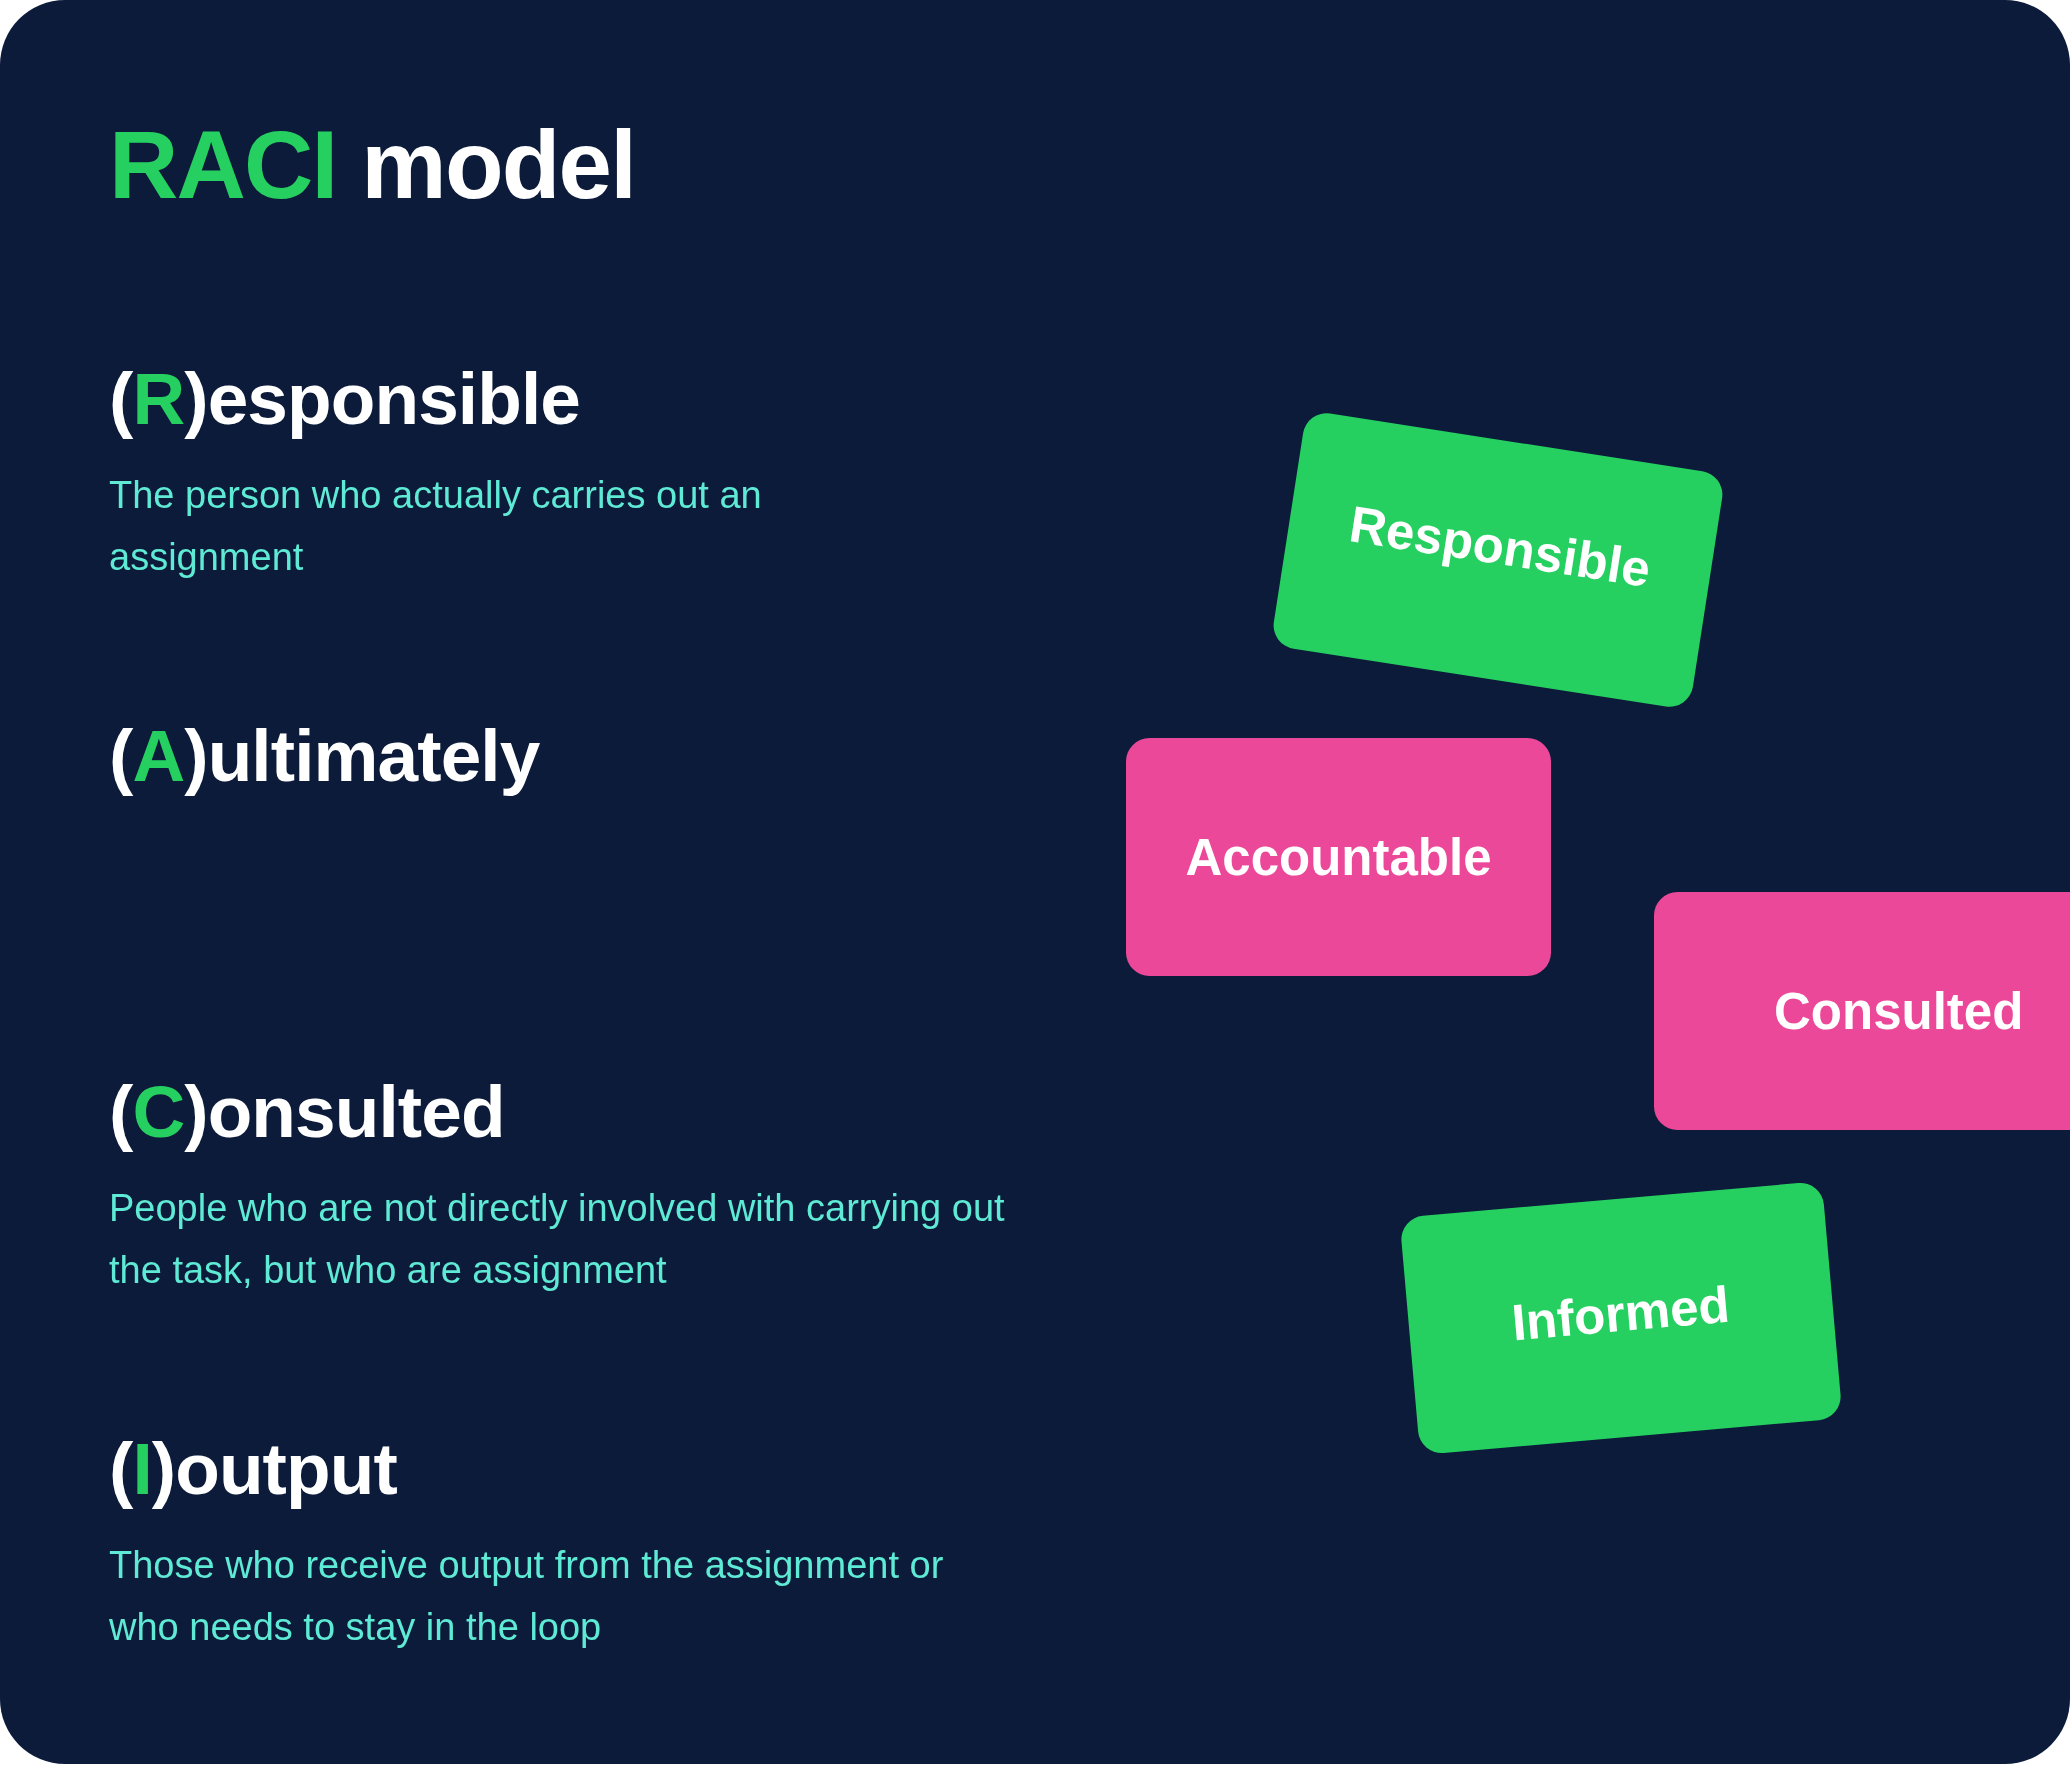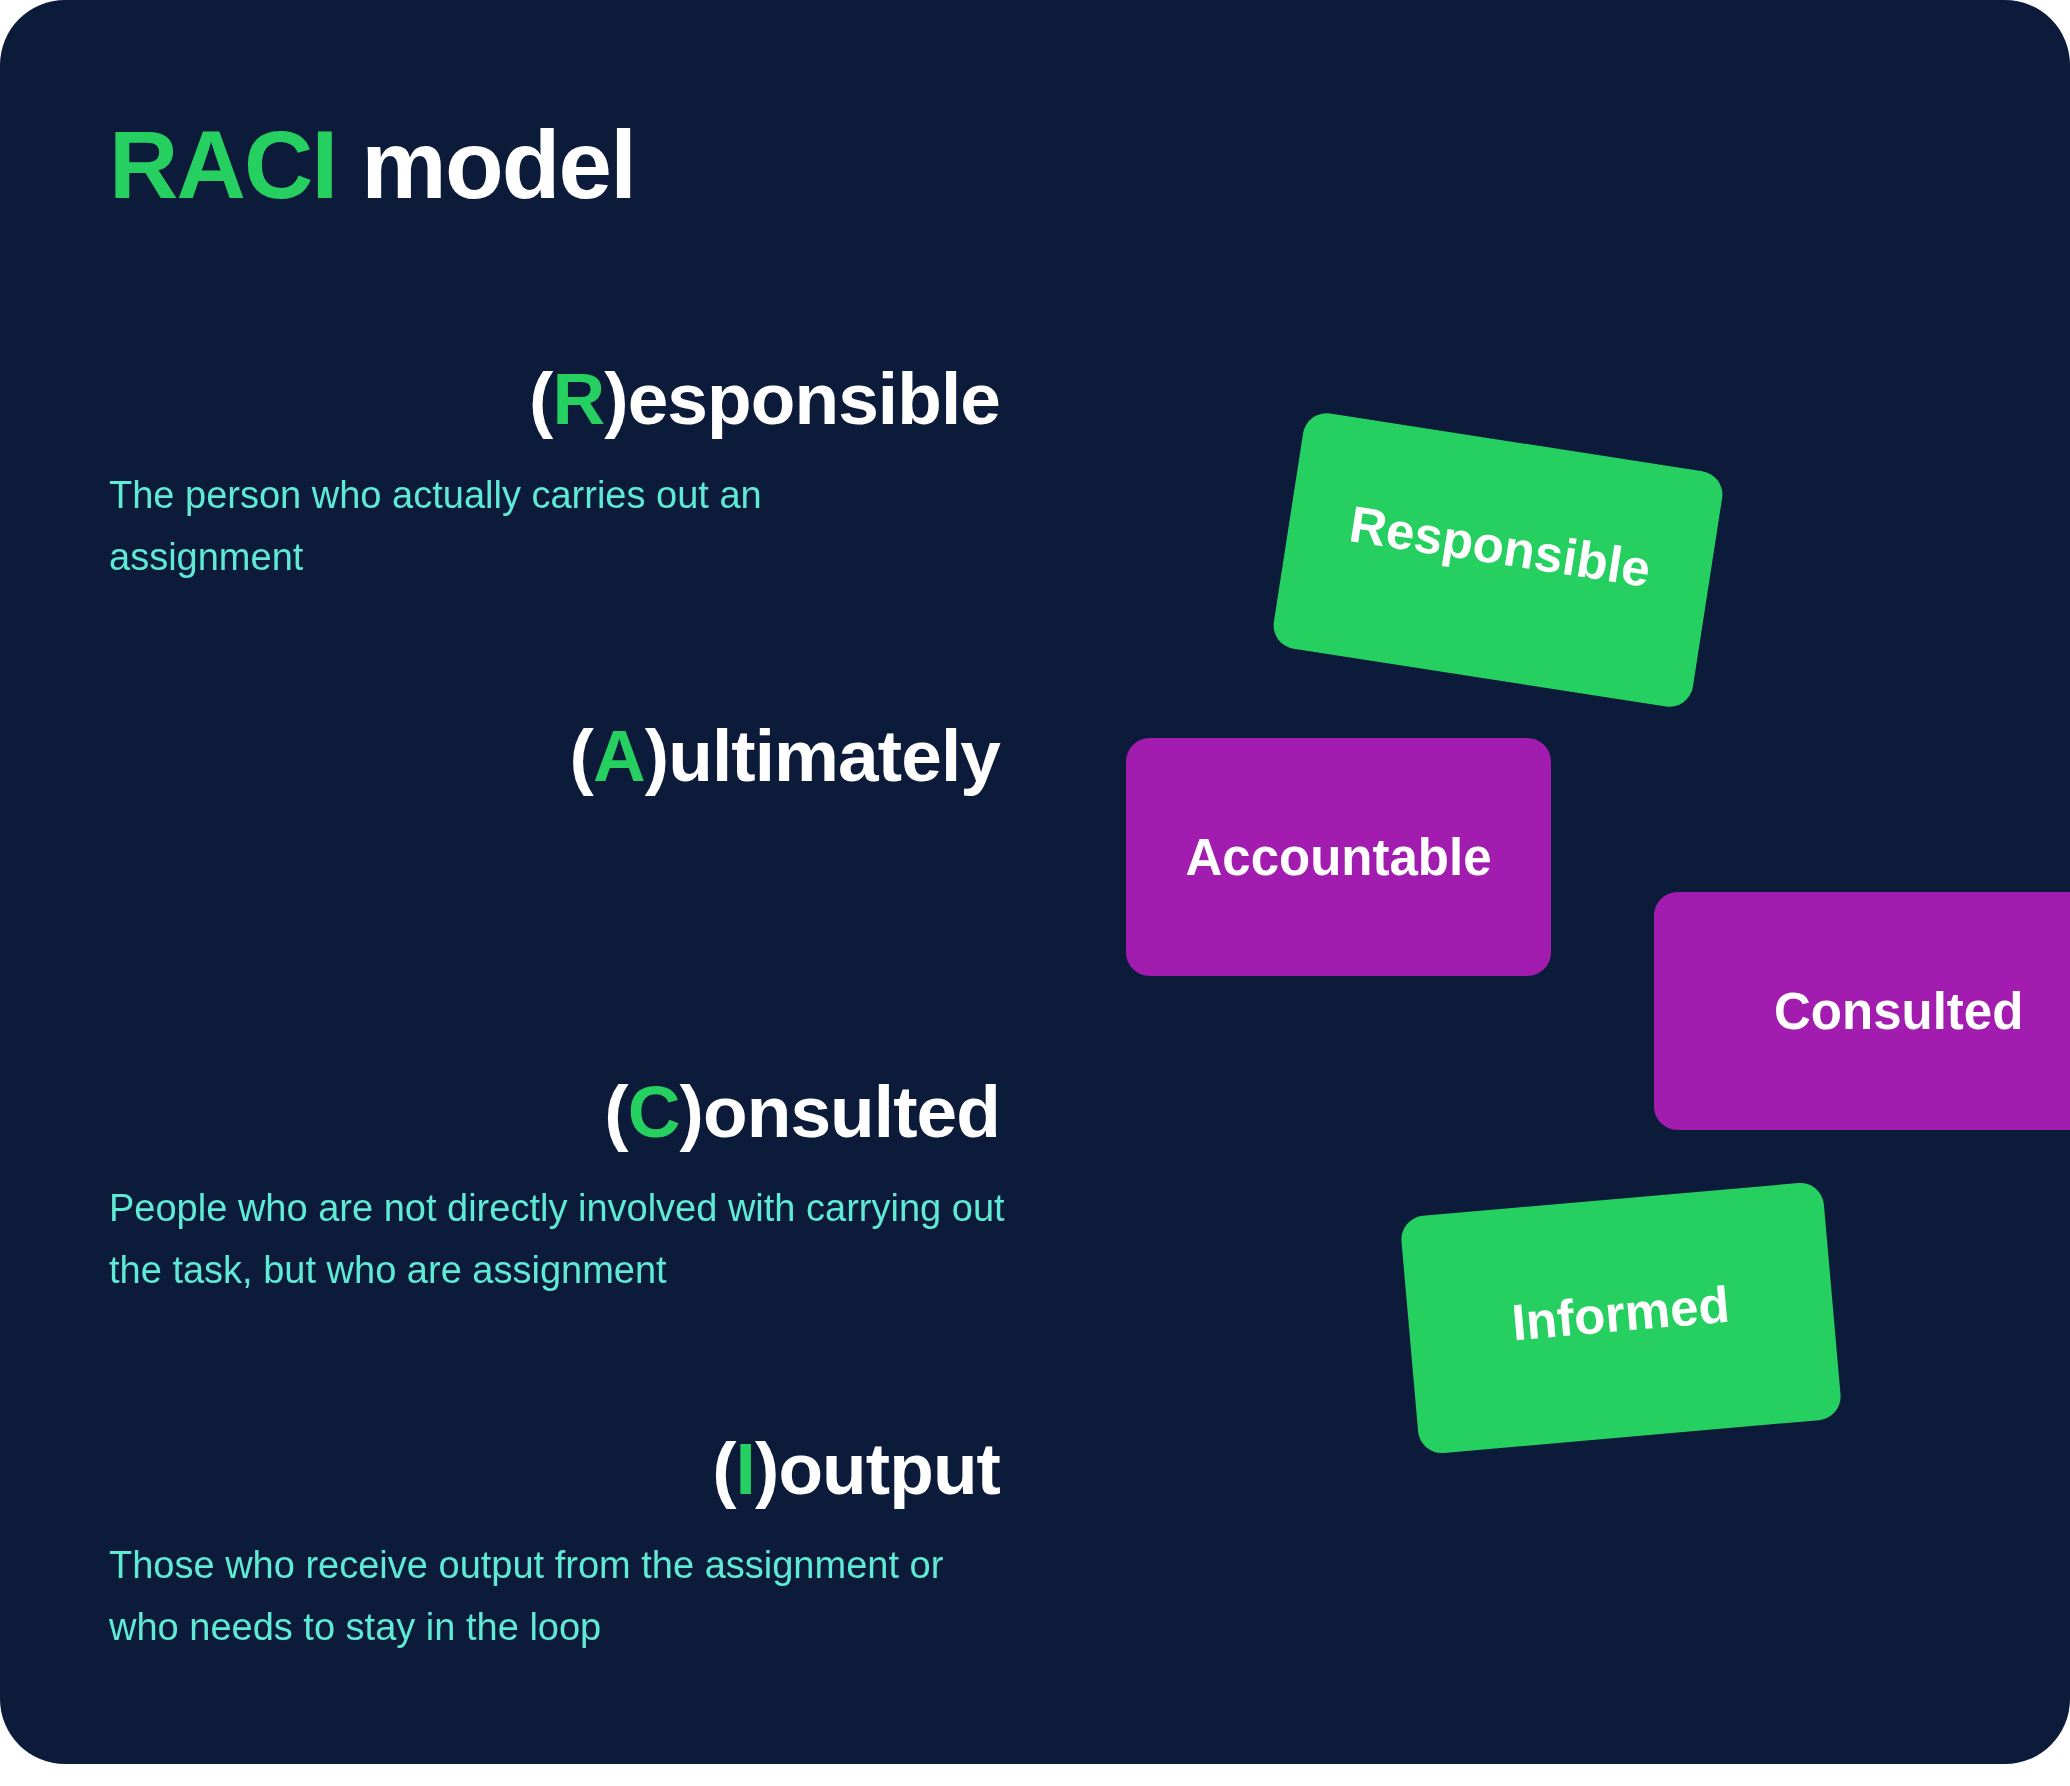--- a/index.html
+++ b/index.html
@@ -43,21 +43,20 @@
       width: 891px;
     }
     .section h2 {
       margin: 0;
       font-size: 73px;
       font-weight: 700;
       line-height: 87px;
       letter-spacing: -0.9px;
       color: #ffffff;
       white-space: nowrap;
-      text-align: right;
     }
     .section p {
       margin: 22px 0 0 0;
       font-size: 38px;
       font-weight: 400;
       line-height: 62px;
       color: #5eead4;
     }
     .sec-r { top: 355px; }
     .sec-a { top: 712px; }
@@ -71,21 +70,21 @@
       border-radius: 23.6px;
       display: flex;
       align-items: center;
       justify-content: center;
       color: #ffffff;
       font-size: 51px;
       font-weight: 700;
       box-sizing: border-box;
     }
     .card.green { background: #25D060; font-weight: 600; }
-    .card.blue { background: #a21caf; }
+    .card.blue { background: #ec4899; }
 
     .card-r {
       left: 1286px;
       top: 441px;
       transform: rotate(8.8deg);
       padding-bottom: 27px;
     }
     .card-a {
       left: 1126px;
       top: 738px;

